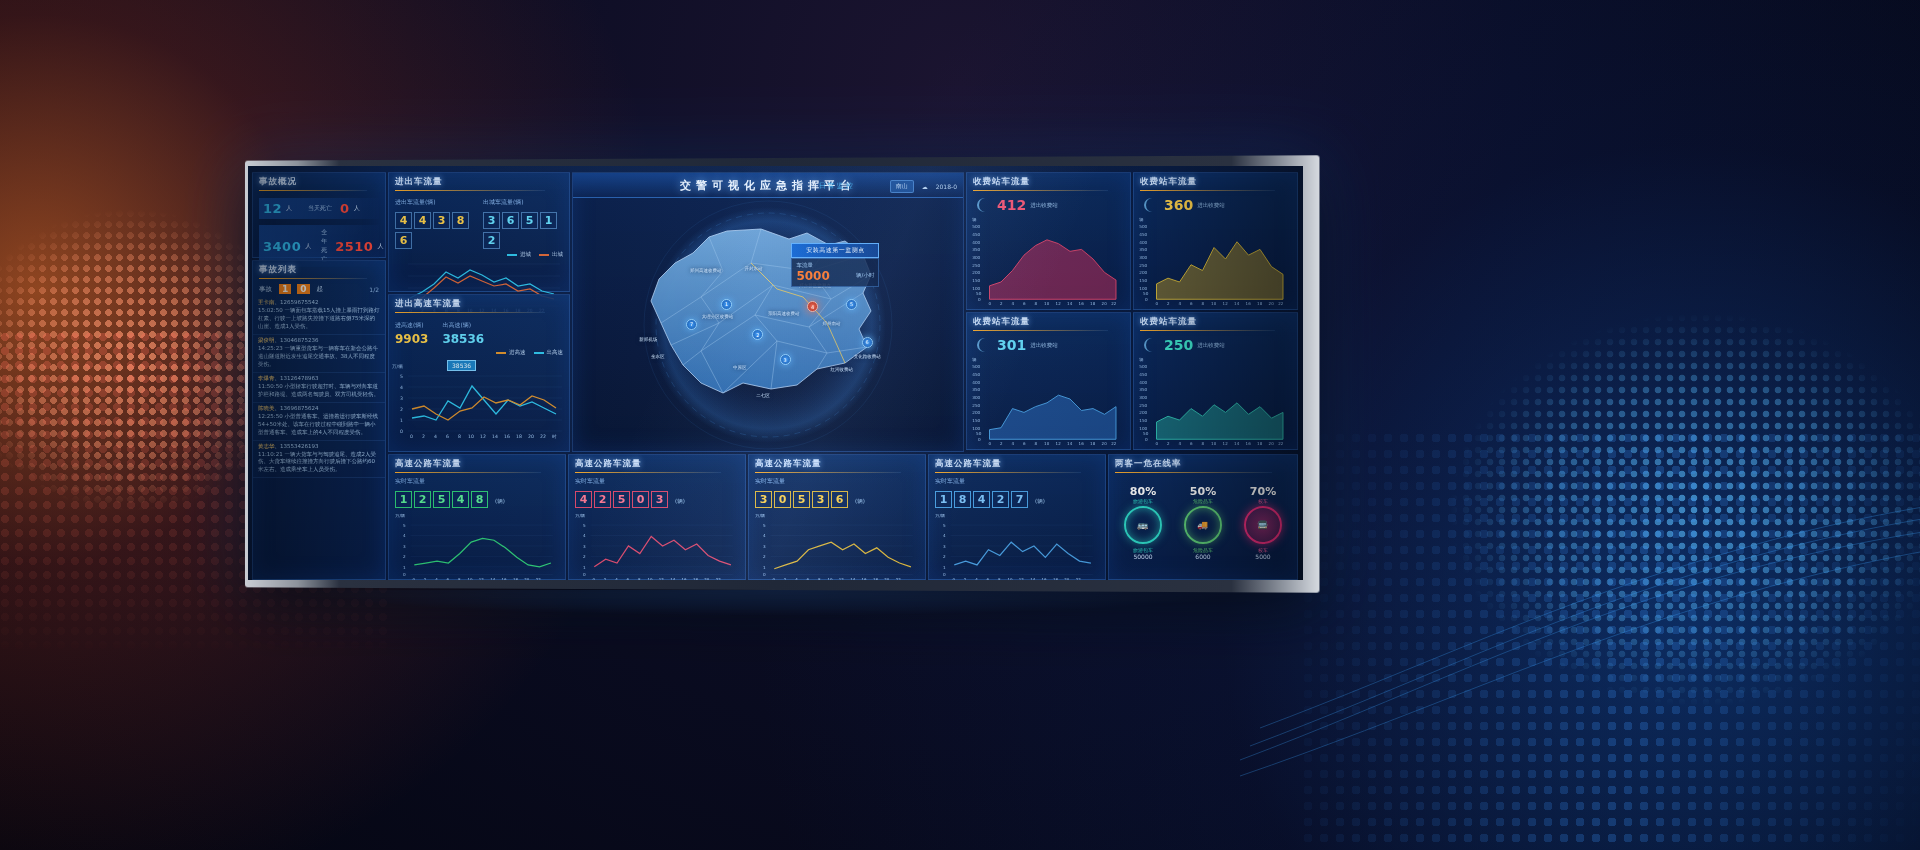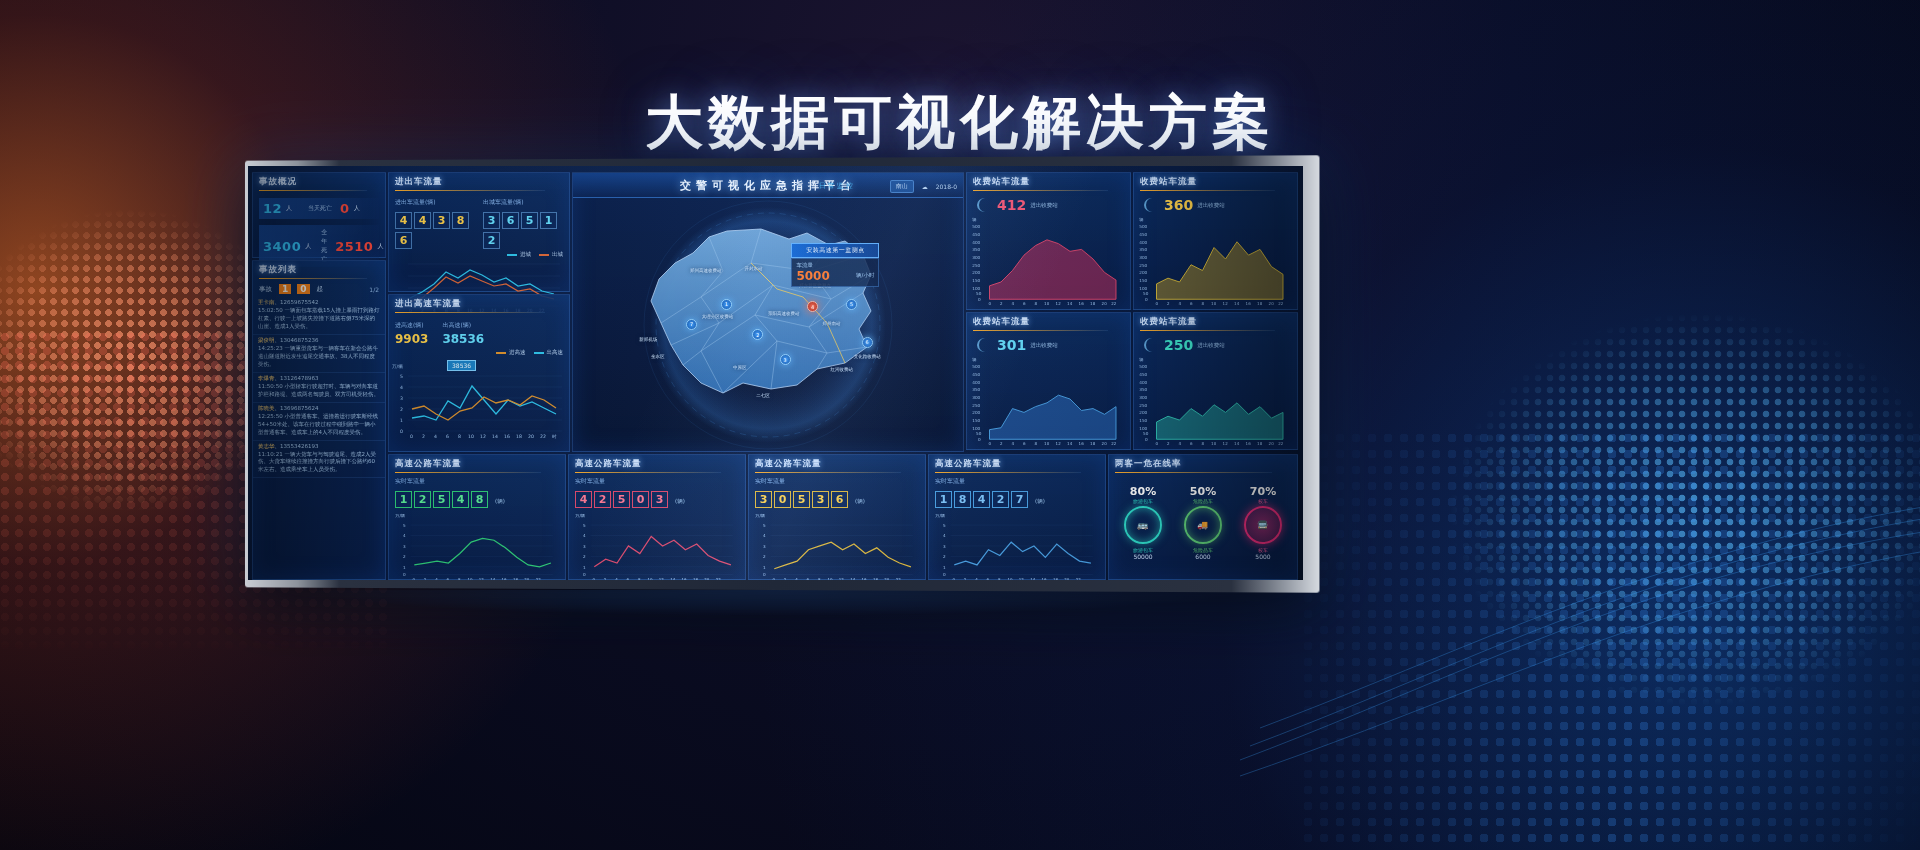--- a/index.html
+++ b/index.html
@@ -125,21 +125,20 @@
 
   <svg class="wave" viewBox="0 0 760 330">
     <g fill="none" stroke="#3da6ff" stroke-width="1" opacity=".45">
       <path d="M0 300 C 160 240 300 170 470 120 C 580 88 680 70 760 62"></path>
       <path d="M0 316 C 170 258 320 188 490 138 C 598 106 690 88 760 80"></path>
       <path d="M10 286 C 170 226 310 156 480 106 C 588 74 688 56 760 48"></path>
       <path d="M20 268 C 180 208 320 140 490 92 C 596 60 692 44 760 36"></path>
     </g>
   </svg>
 
-  <div id="hero-title">大数据可视化解决方案</div>
 
   <div id="stand"></div>
 
   <div id="screen-wrap">
     <div id="bezel"></div>
     <div id="board">
 
       <div class="panel" style="left:4px;top:6px;width:132px;height:84px;">
         <div class="ptitle">事故概况</div>
         <div style="padding:5px 6px;">

